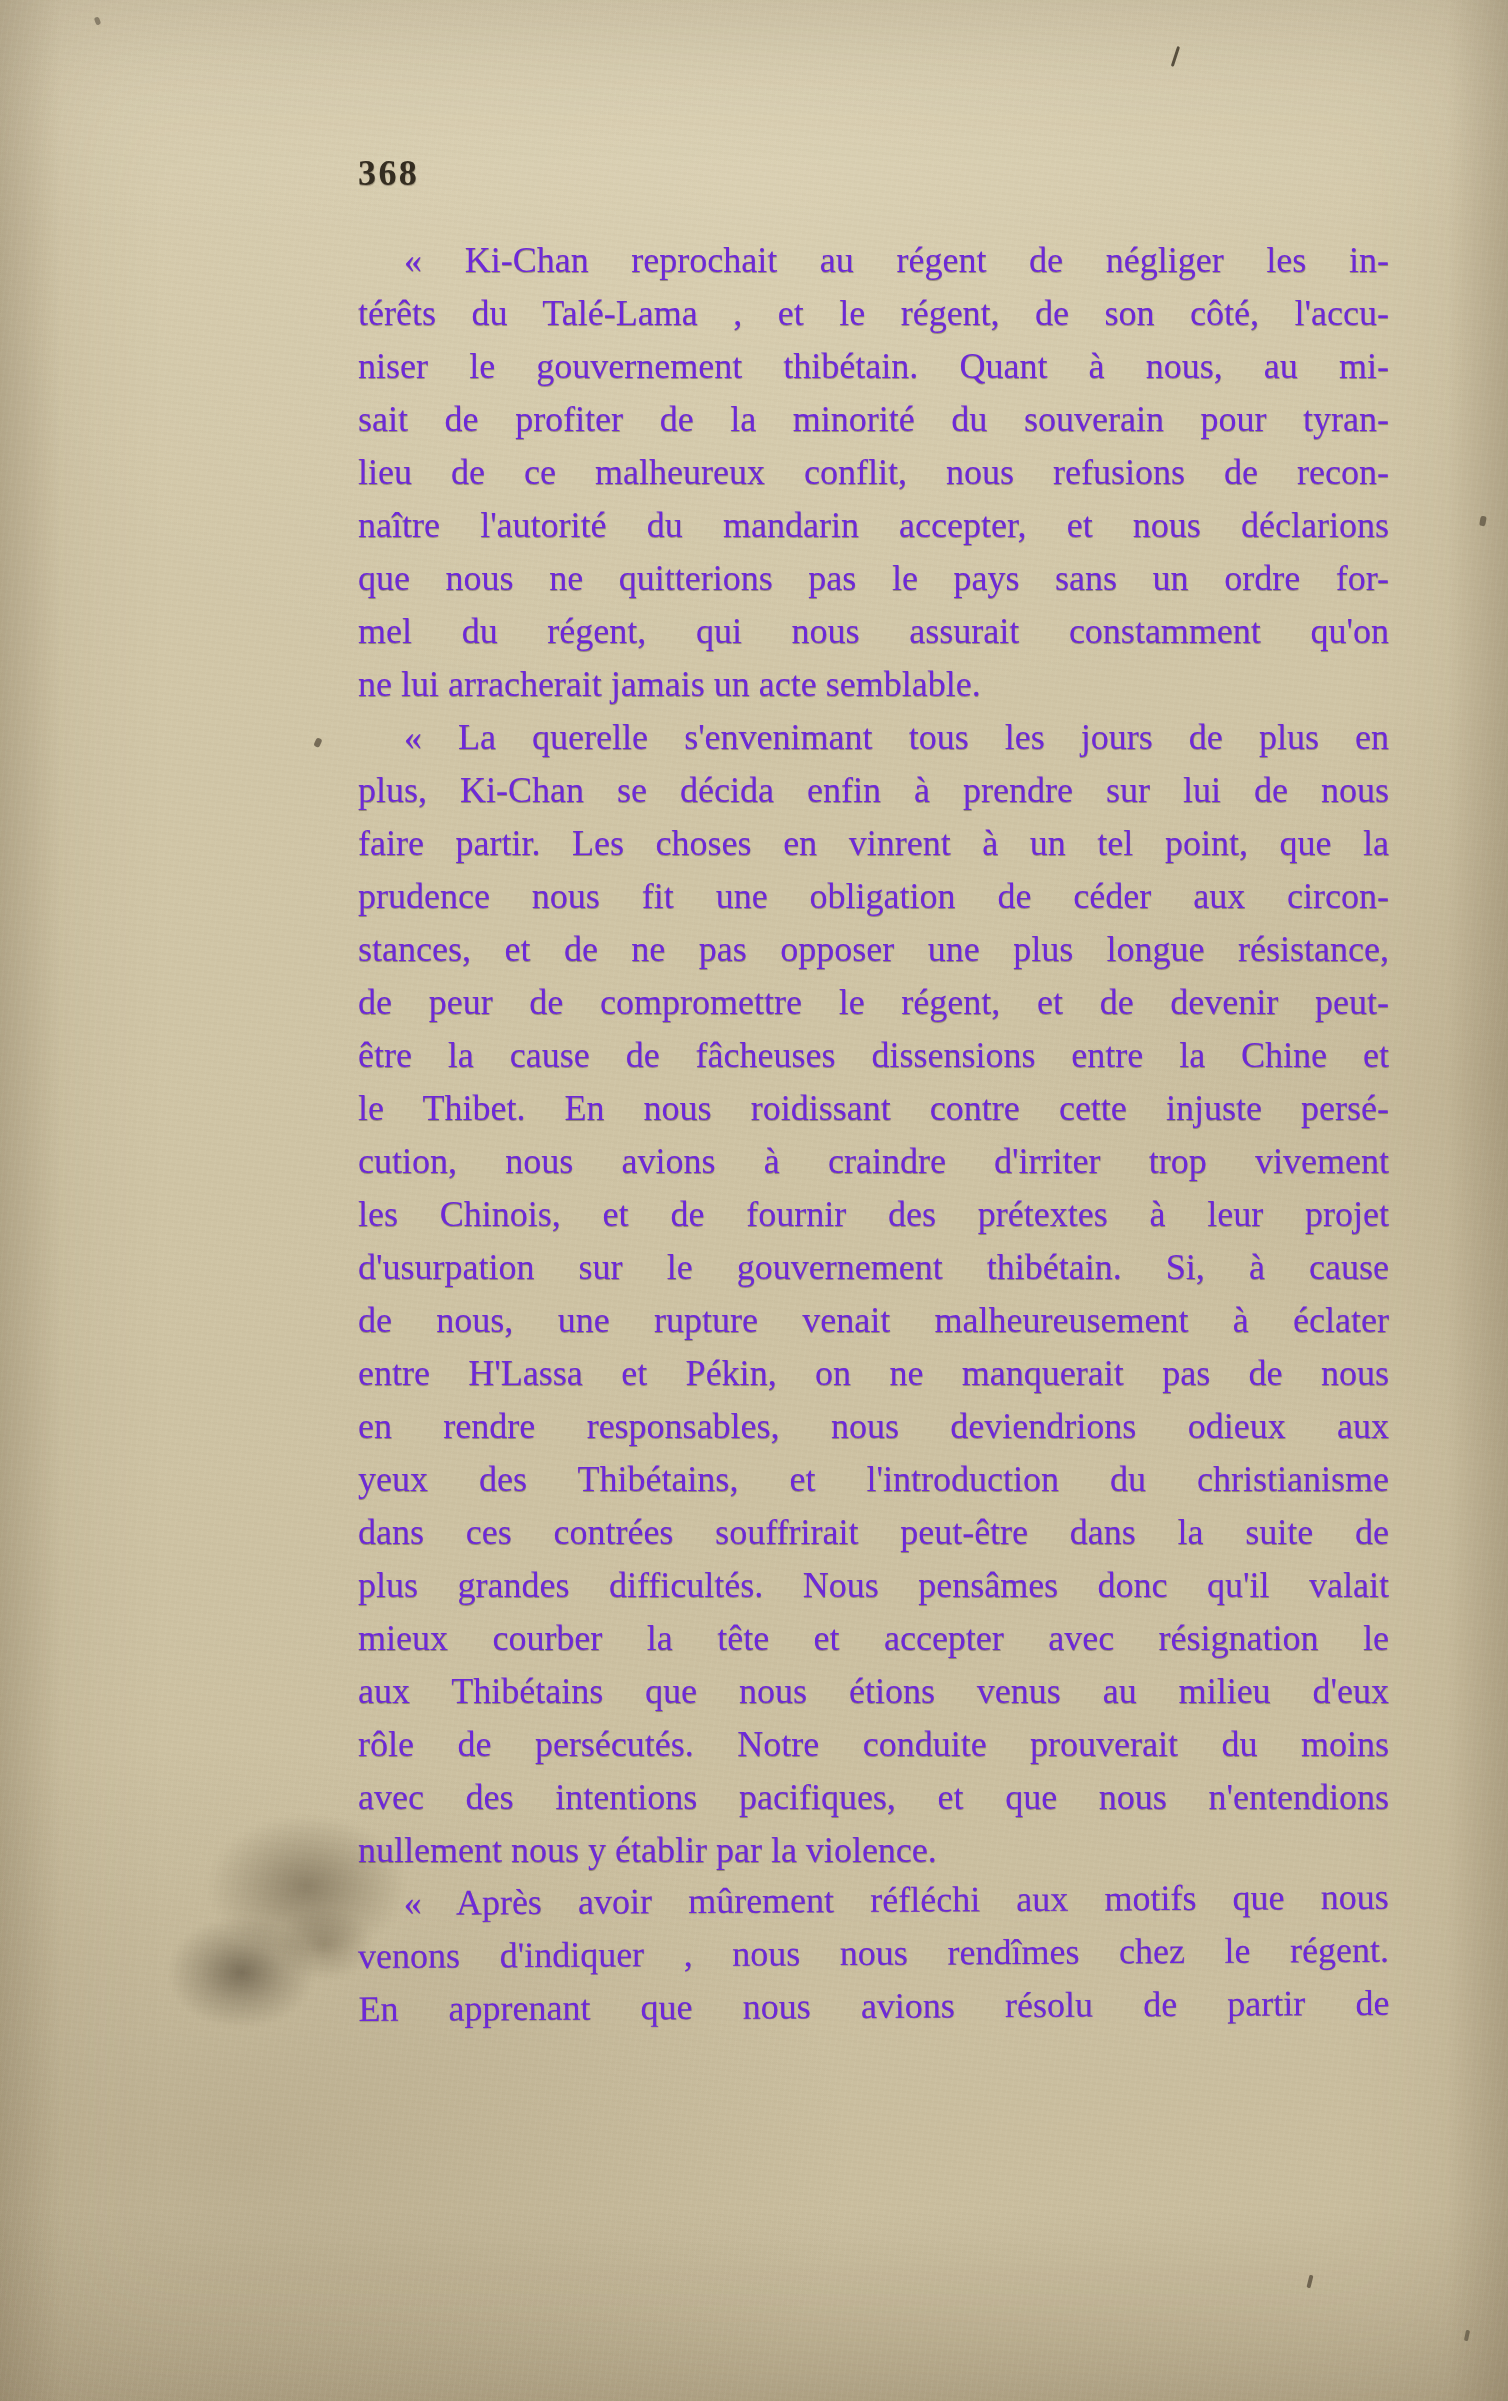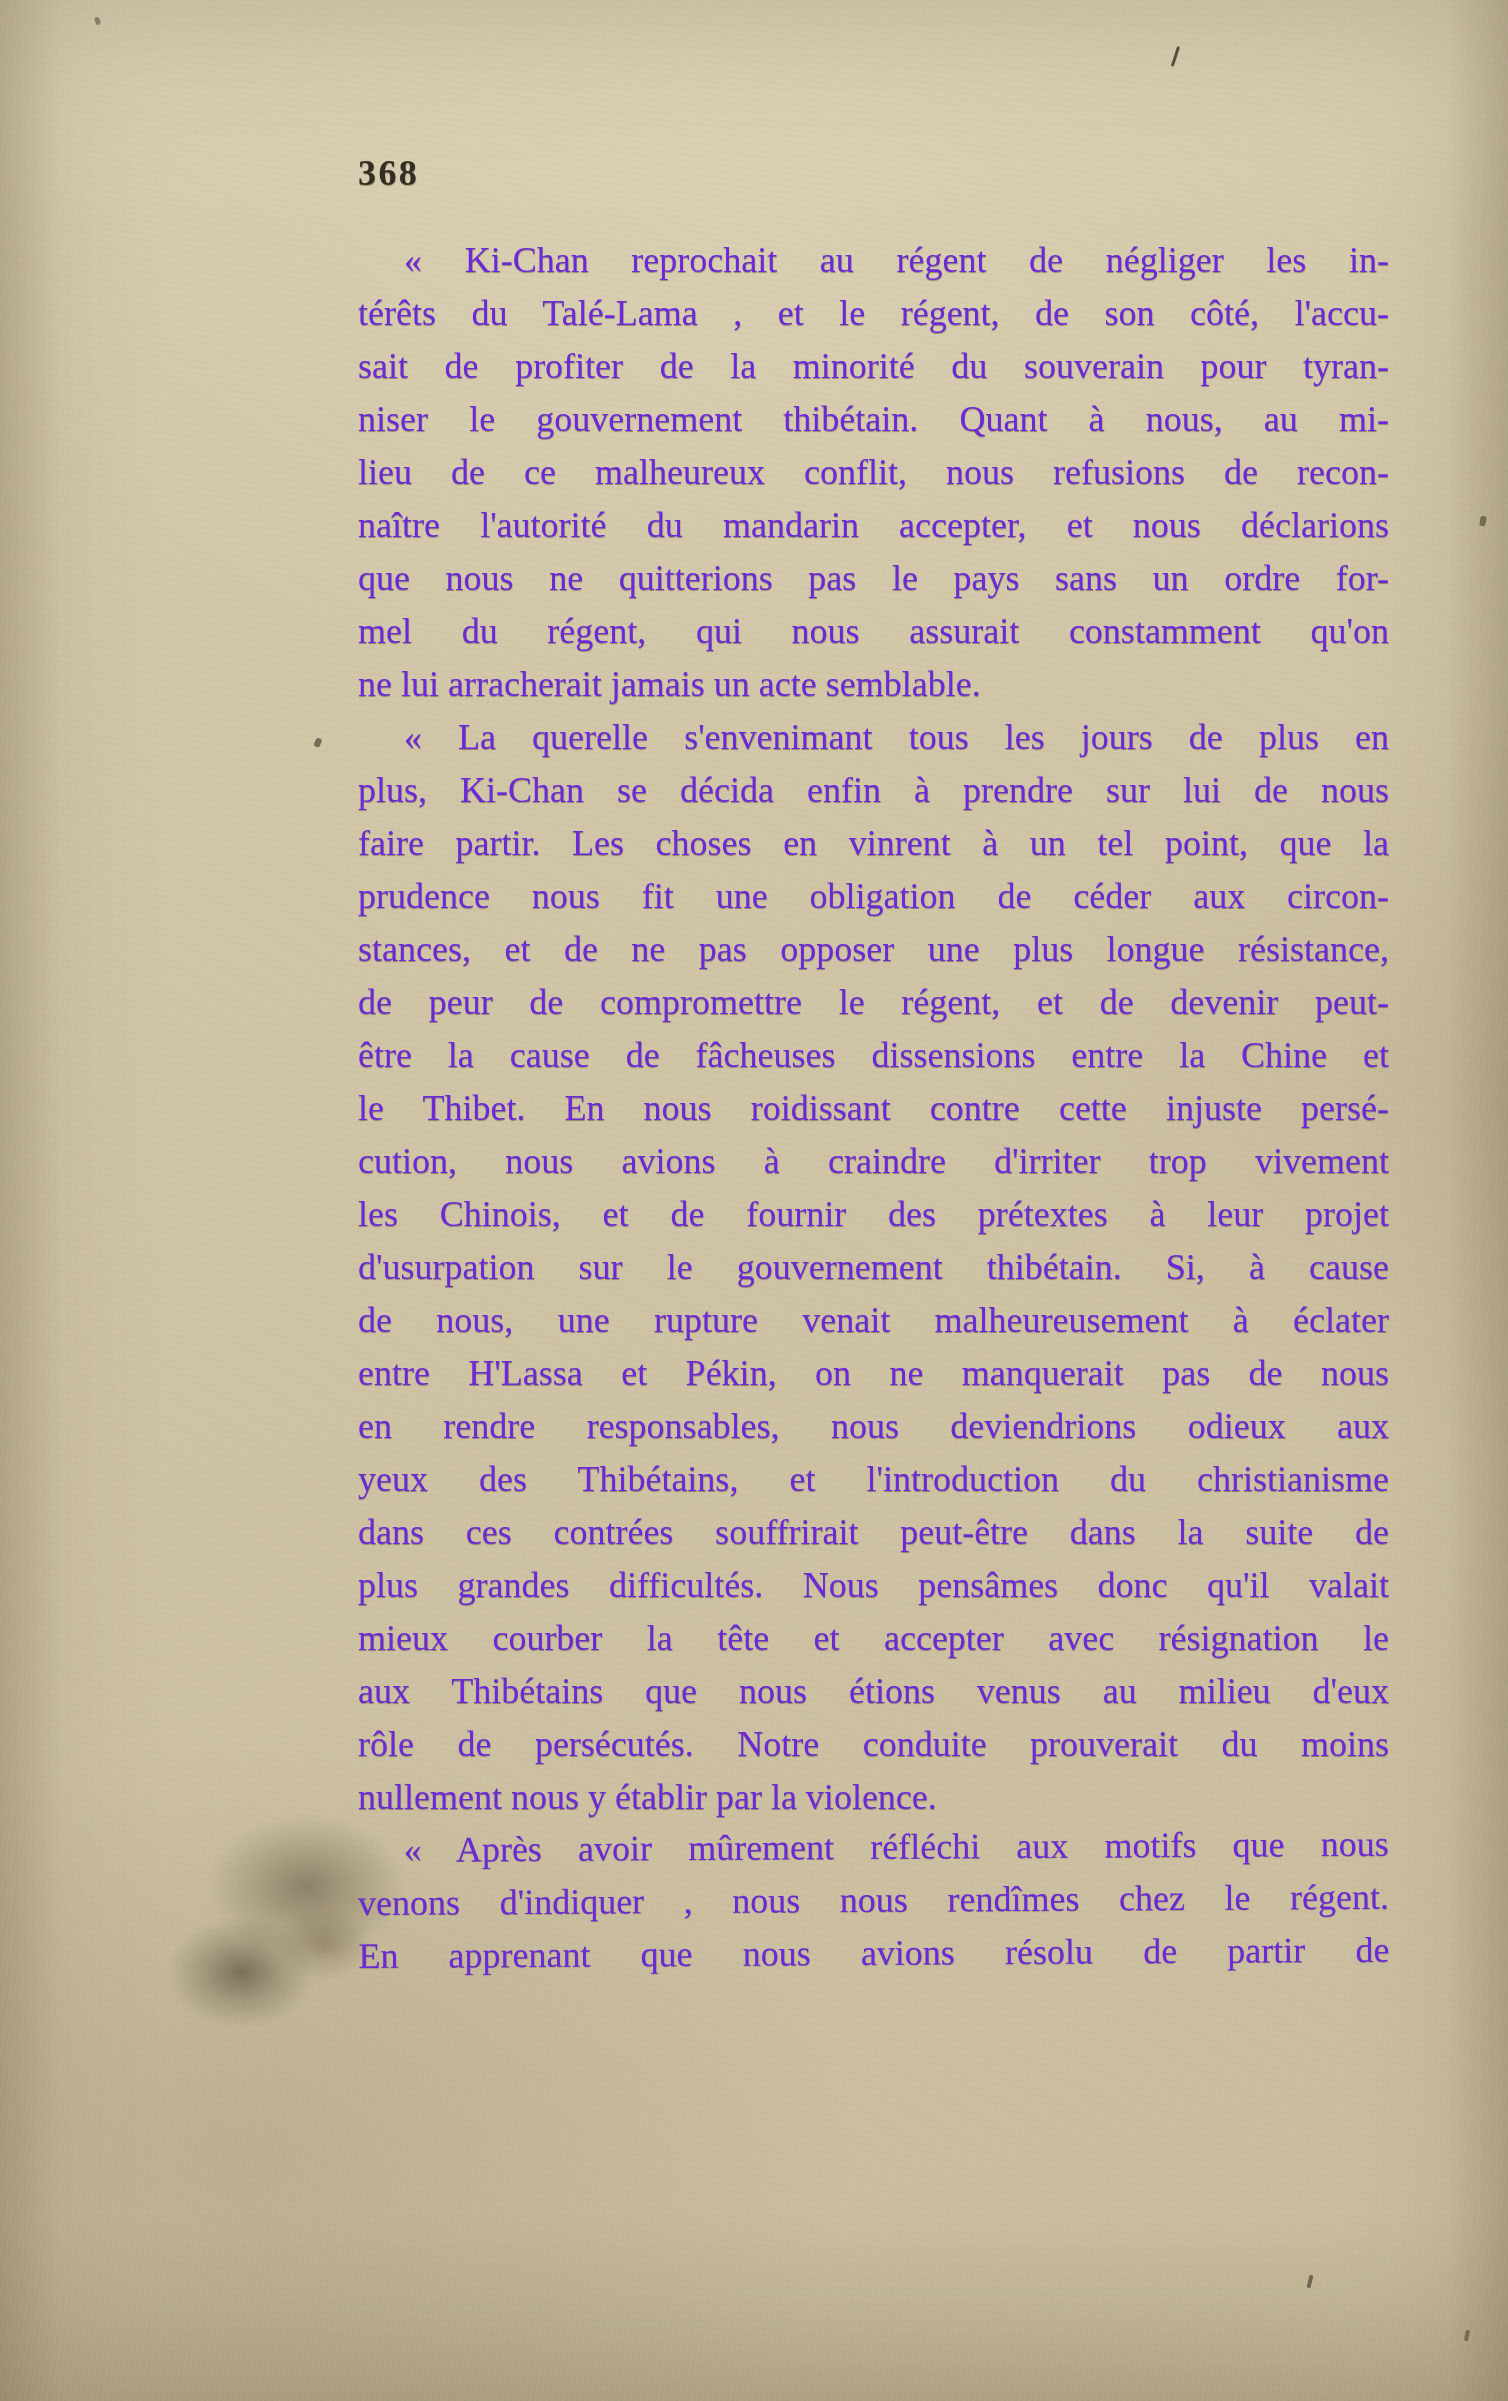--- a/index.html
+++ b/index.html
@@ -125,22 +125,22 @@
 <div class="speck speck-4"></div>
 <div class="speck speck-5"></div>
 <div class="speck speck-6"></div>
 
 <div class="page-number">368</div>
 
 <div class="text-block" id="text-block">
     <div class="paragraph">
       <div class="line first">« Ki-Chan reprochait au régent de négliger les in-</div>
       <div class="line">térêts du Talé-Lama , et le régent, de son côté, l'accu-</div>
+      <div class="line">niser le gouvernement thibétain. Quant à nous, au mi-</div>
       <div class="line">sait de profiter de la minorité du souverain pour tyran-</div>
-      <div class="line">niser le gouvernement thibétain. Quant à nous, au mi-</div>
       <div class="line">lieu de ce malheureux conflit, nous refusions de recon-</div>
       <div class="line">naître l'autorité du mandarin accepter, et nous déclarions</div>
       <div class="line">que nous ne quitterions pas le pays sans un ordre for-</div>
       <div class="line">mel du régent, qui nous assurait constamment qu'on</div>
       <div class="line endpara">ne lui arracherait jamais un acte semblable.</div>
     </div>
     <div class="paragraph">
       <div class="line first">« La querelle s'envenimant tous les jours de plus en</div>
       <div class="line">plus, Ki-Chan se décida enfin à prendre sur lui de nous</div>
       <div class="line">faire partir. Les choses en vinrent à un tel point, que la</div>
@@ -154,20 +154,21 @@
       <div class="line">d'usurpation sur le gouvernement thibétain. Si, à cause</div>
       <div class="line">de nous, une rupture venait malheureusement à éclater</div>
       <div class="line">entre H'Lassa et Pékin, on ne manquerait pas de nous</div>
       <div class="line">en rendre responsables, nous deviendrions odieux aux</div>
       <div class="line">yeux des Thibétains, et l'introduction du christianisme</div>
       <div class="line">dans ces contrées souffrirait peut-être dans la suite de</div>
       <div class="line">plus grandes difficultés. Nous pensâmes donc qu'il valait</div>
       <div class="line">mieux courber la tête et accepter avec résignation le</div>
       <div class="line">aux Thibétains que nous étions venus au milieu d'eux</div>
       <div class="line">rôle de persécutés. Notre conduite prouverait du moins</div>
+      <div class="line">avec des intentions pacifiques, et que nous n'entendions</div>
       <div class="line endpara">nullement nous y établir par la violence.</div>
     </div>
     <div class="paragraph">
       <div class="line first">« Après avoir mûrement réfléchi aux motifs que nous</div>
       <div class="line">venons d'indiquer , nous nous rendîmes chez le régent.</div>
       <div class="line">En apprenant que nous avions résolu de partir de</div>
     </div>
   </div>
 
 

